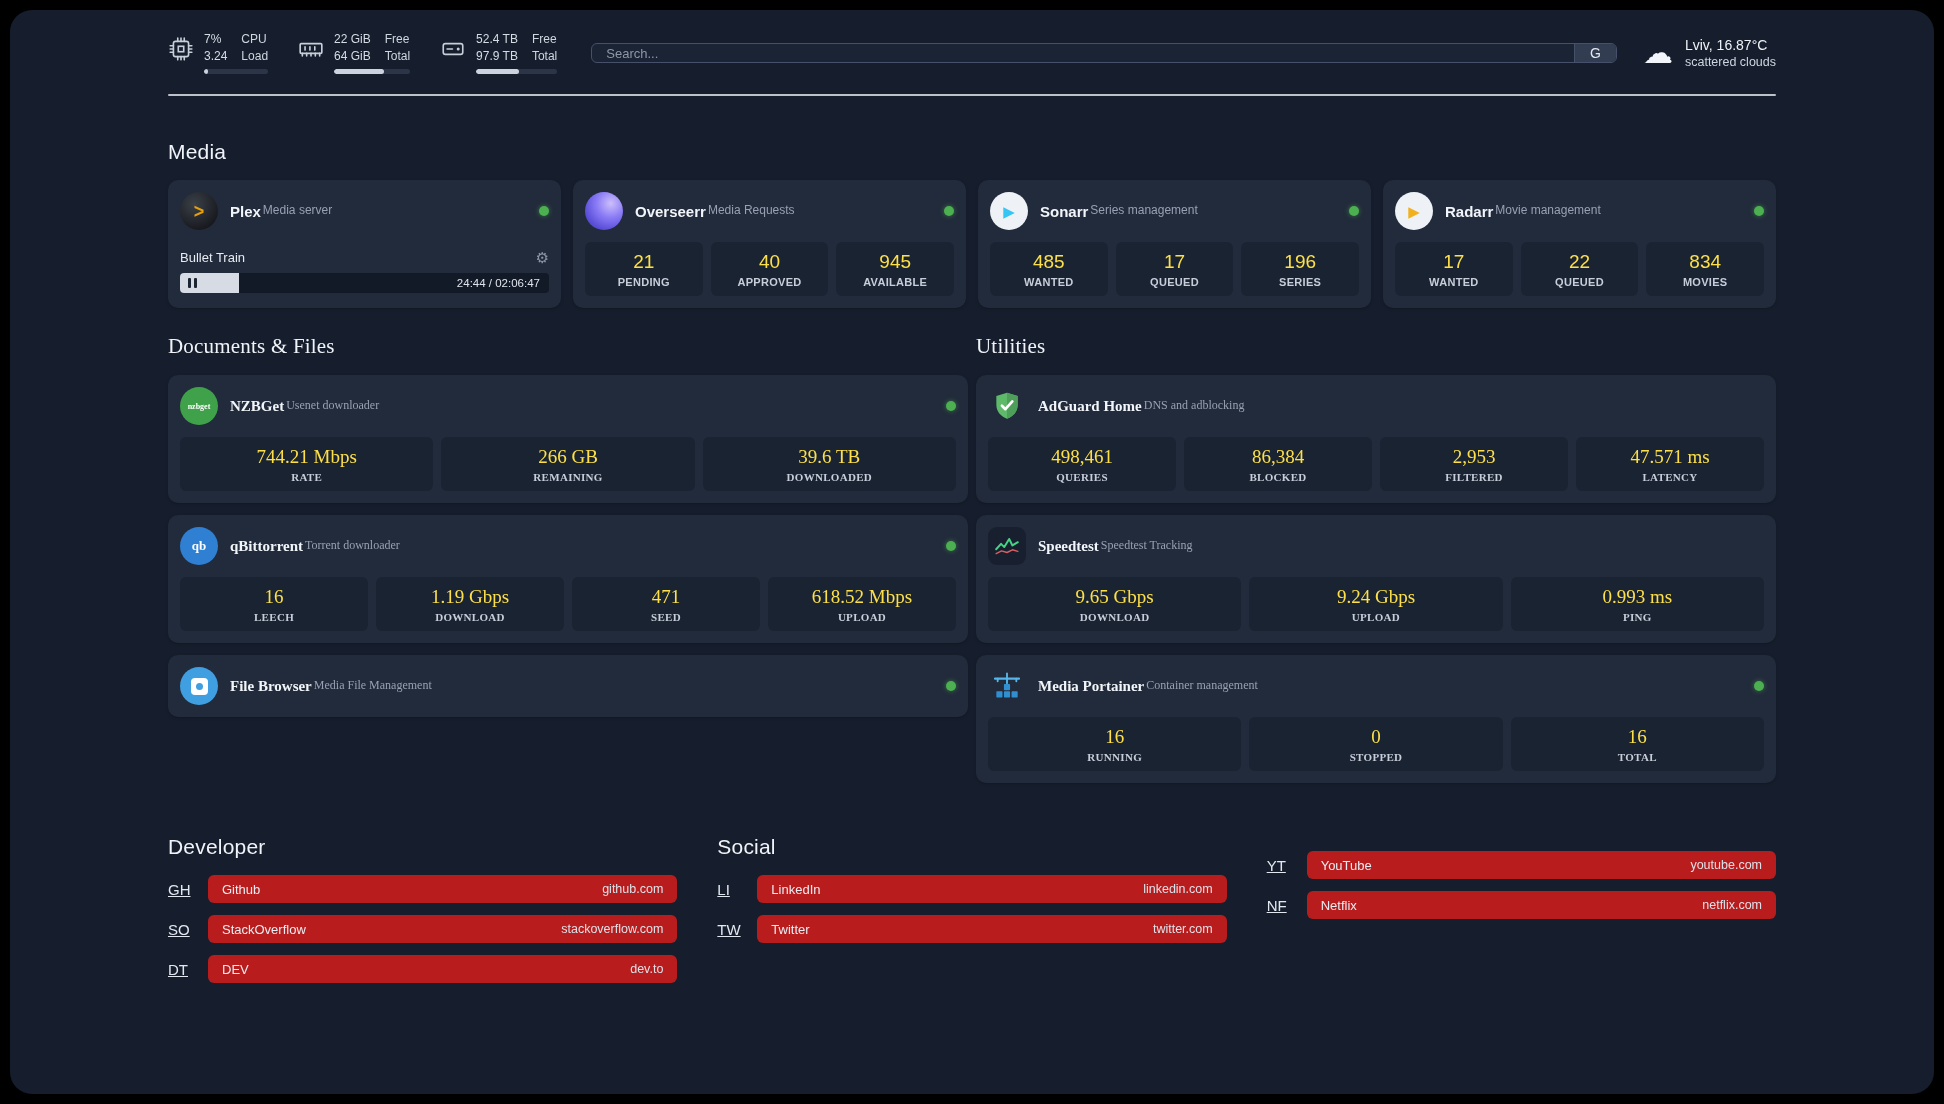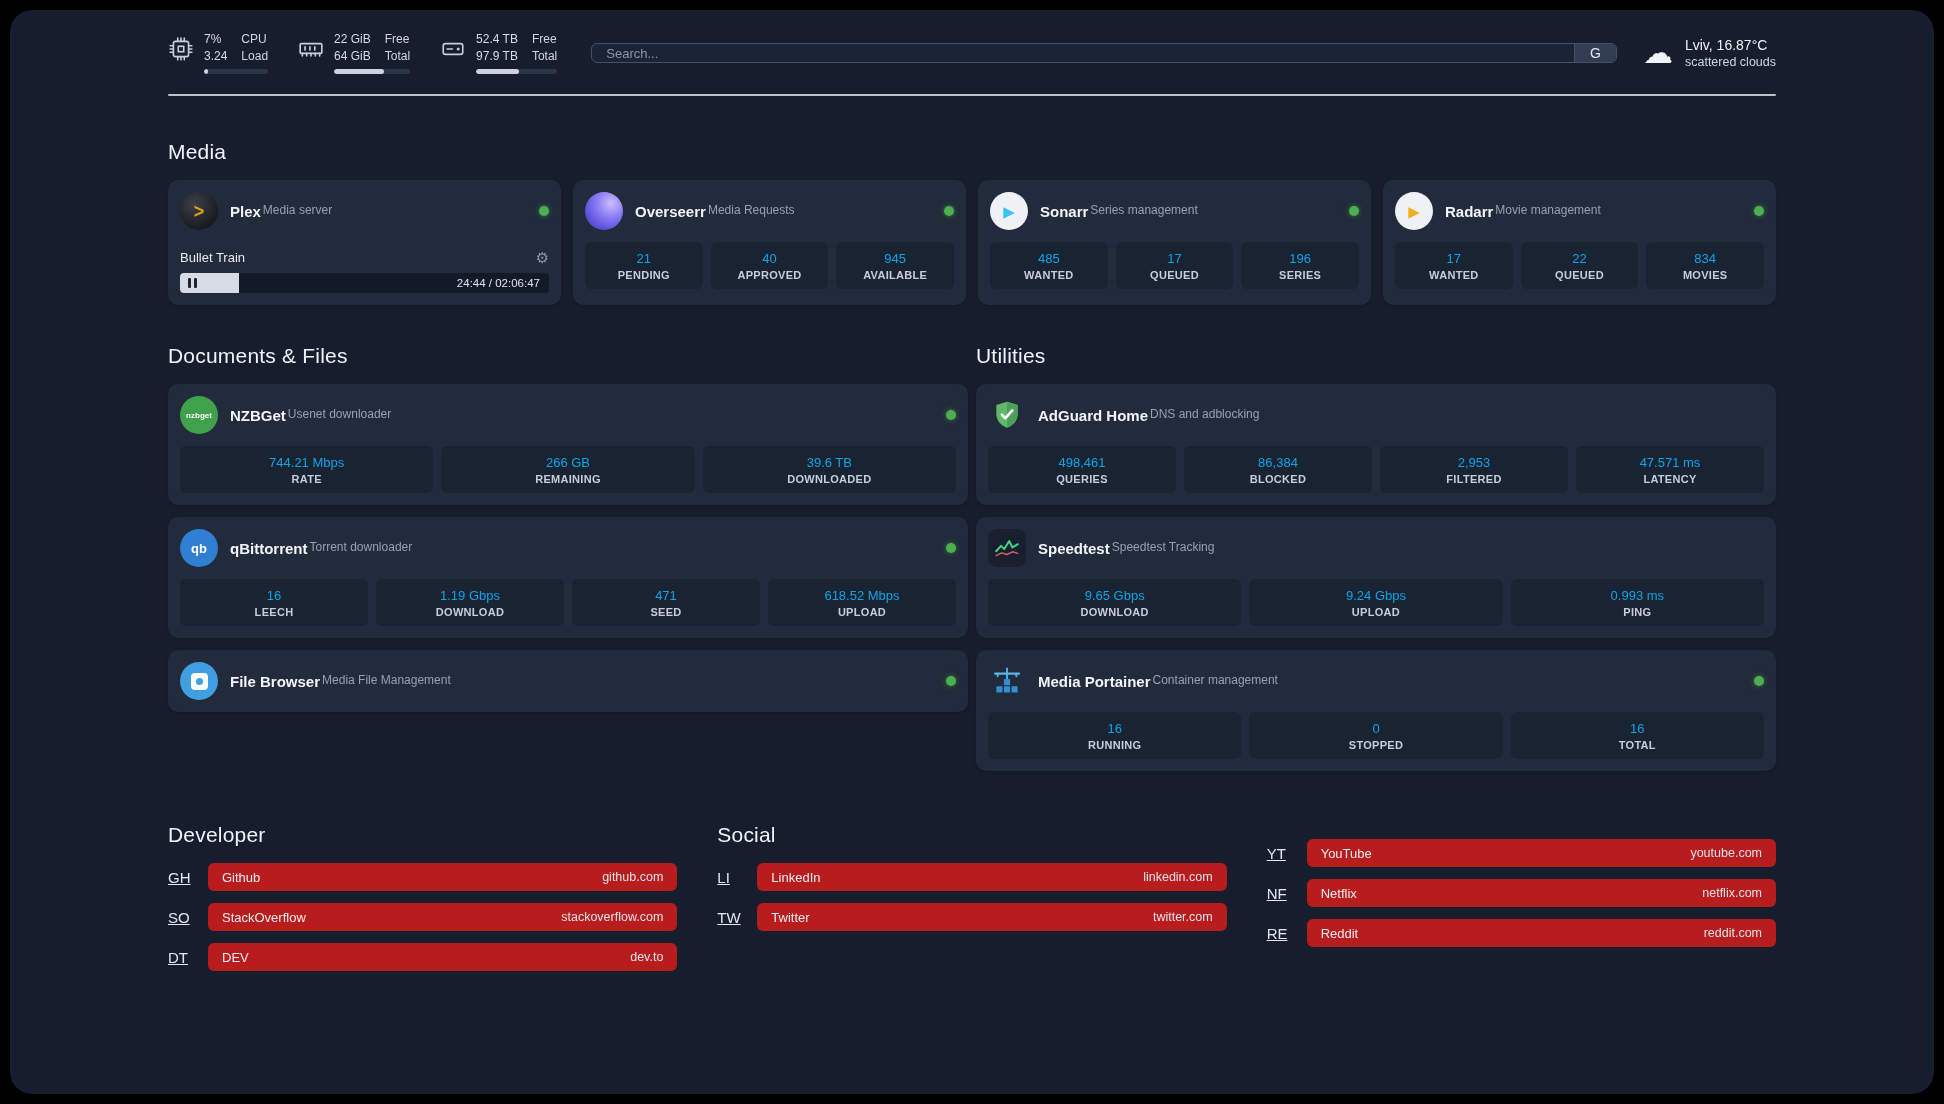--- a/index.html
+++ b/index.html
@@ -41,21 +41,21 @@
   .card-head { display:flex; align-items:center; gap:12px; }
   .app-icon { width:38px; height:38px; border-radius:50%; flex:0 0 38px; display:flex; align-items:center; justify-content:center; }
   .app-icon.square { border-radius:9px; }
   .head-txt { display:flex; flex-direction:row; gap:2px; }
   .c-title { font-size:15px; font-weight:600; color:#f2f5f9; }
   .c-sub { font-size:12px; color:#97a1b3; }
   .dot { width:10px; height:10px; border-radius:50%; background:#4caf50; margin-left:auto; box-shadow:0 0 5px rgba(76,175,80,.6); }
 
   .tiles { display:flex; gap:8px; margin-top:12px; }
   .tile { flex:1; background:#1a2332; border-radius:6px; padding:9px 4px 8px; text-align:center; }
-  .tile-v { font-size:13px; color:#0ea5e9; }
+  .tile-v { font-size:19px; color:#fde047; }
   .tile-l { font-size:11px; font-weight:700; color:#c7ceda; margin-top:3px; letter-spacing:.3px; }
 
   
   .np-row { display:flex; align-items:center; margin-top:20px; }
   .np-name { font-size:13px; color:#e7ebf2; }
   .gear { margin-left:auto; color:#8b94a5; font-size:15px; cursor:pointer; line-height:1; }
   .strip { position:relative; margin-top:8px; height:20px; border-radius:4px; background:#121927; overflow:hidden; display:flex; align-items:center; }
   .strip-fill { position:absolute; left:0; top:0; bottom:0; background:#d6dbe4; }
   .pause { position:relative; z-index:2; display:flex; gap:3px; margin-left:8px; cursor:pointer; }
   .pause i { display:block; width:3px; height:10px; background:#1d2534; border-radius:1px; }
@@ -73,21 +73,21 @@
   .ic-nzbget span { color:#fff; font-size:8px; font-weight:700; }
   .ic-qb { background:#2f7fd3; }
   .ic-qb span { color:#fff; font-size:13px; font-weight:700; }
   .ic-fb { background:#3f9fe0; }
   .fb-glyph { width:17px; height:17px; background:#fff; border-radius:4px; display:flex; align-items:center; justify-content:center; }
   .fb-dot { width:7px; height:7px; border-radius:50%; background:#3f9fe0; }
   .ic-plain { background:transparent; border-radius:8px; }
   .ic-speed { background:#18202f; border-radius:8px; }
 
   
-  .mid-grid { margin-top:39px; display:grid; grid-template-columns:1fr 1fr; gap:8px; }
+  .mid-grid { margin-top:26px; display:grid; grid-template-columns:1fr 1fr; gap:8px;font-family:Liberation Serif, serif; }
   .col-stack { display:flex; flex-direction:column; gap:12px; margin-top:16px; }
 
   
   .bm-grid { margin-top:52px; display:grid; grid-template-columns:repeat(3,1fr); gap:0 40px; }
   .bm-list { display:flex; flex-direction:column; gap:12px; margin-top:16px; }
   .bm-row { display:flex; align-items:center; }
   .bm-abbr { width:40px; flex:0 0 40px; font-size:15px; color:#e3e8f0;text-decoration:underline; }
   .bm-pill { flex:1; height:28px; background:#b91c1c; border-radius:6px; display:flex; align-items:center; padding:0 14px; cursor:pointer; text-decoration:none; }
   .bm-name { font-size:13px; color:#e9edf3; }
   .bm-url { margin-left:auto; font-size:12.5px; color:#dde2ea;text-align:right; }
@@ -543,25 +543,18 @@
             <span class="bm-url">youtube.com</span>
           </a>
         </div>
         <div class="bm-row">
           <span class="bm-abbr">NF</span>
           <a class="bm-pill">
             <span class="bm-name">Netflix</span>
             <span class="bm-url">netflix.com</span>
           </a>
         </div>
-        <div class="bm-row">
-          <span class="bm-abbr">RE</span>
-          <a class="bm-pill">
-            <span class="bm-name">Reddit</span>
-            <span class="bm-url">reddit.com</span>
-          </a>
-        </div>
       </div>
     </div>
   </div>
 
 </div>
 </div>
 
 </body></html>

